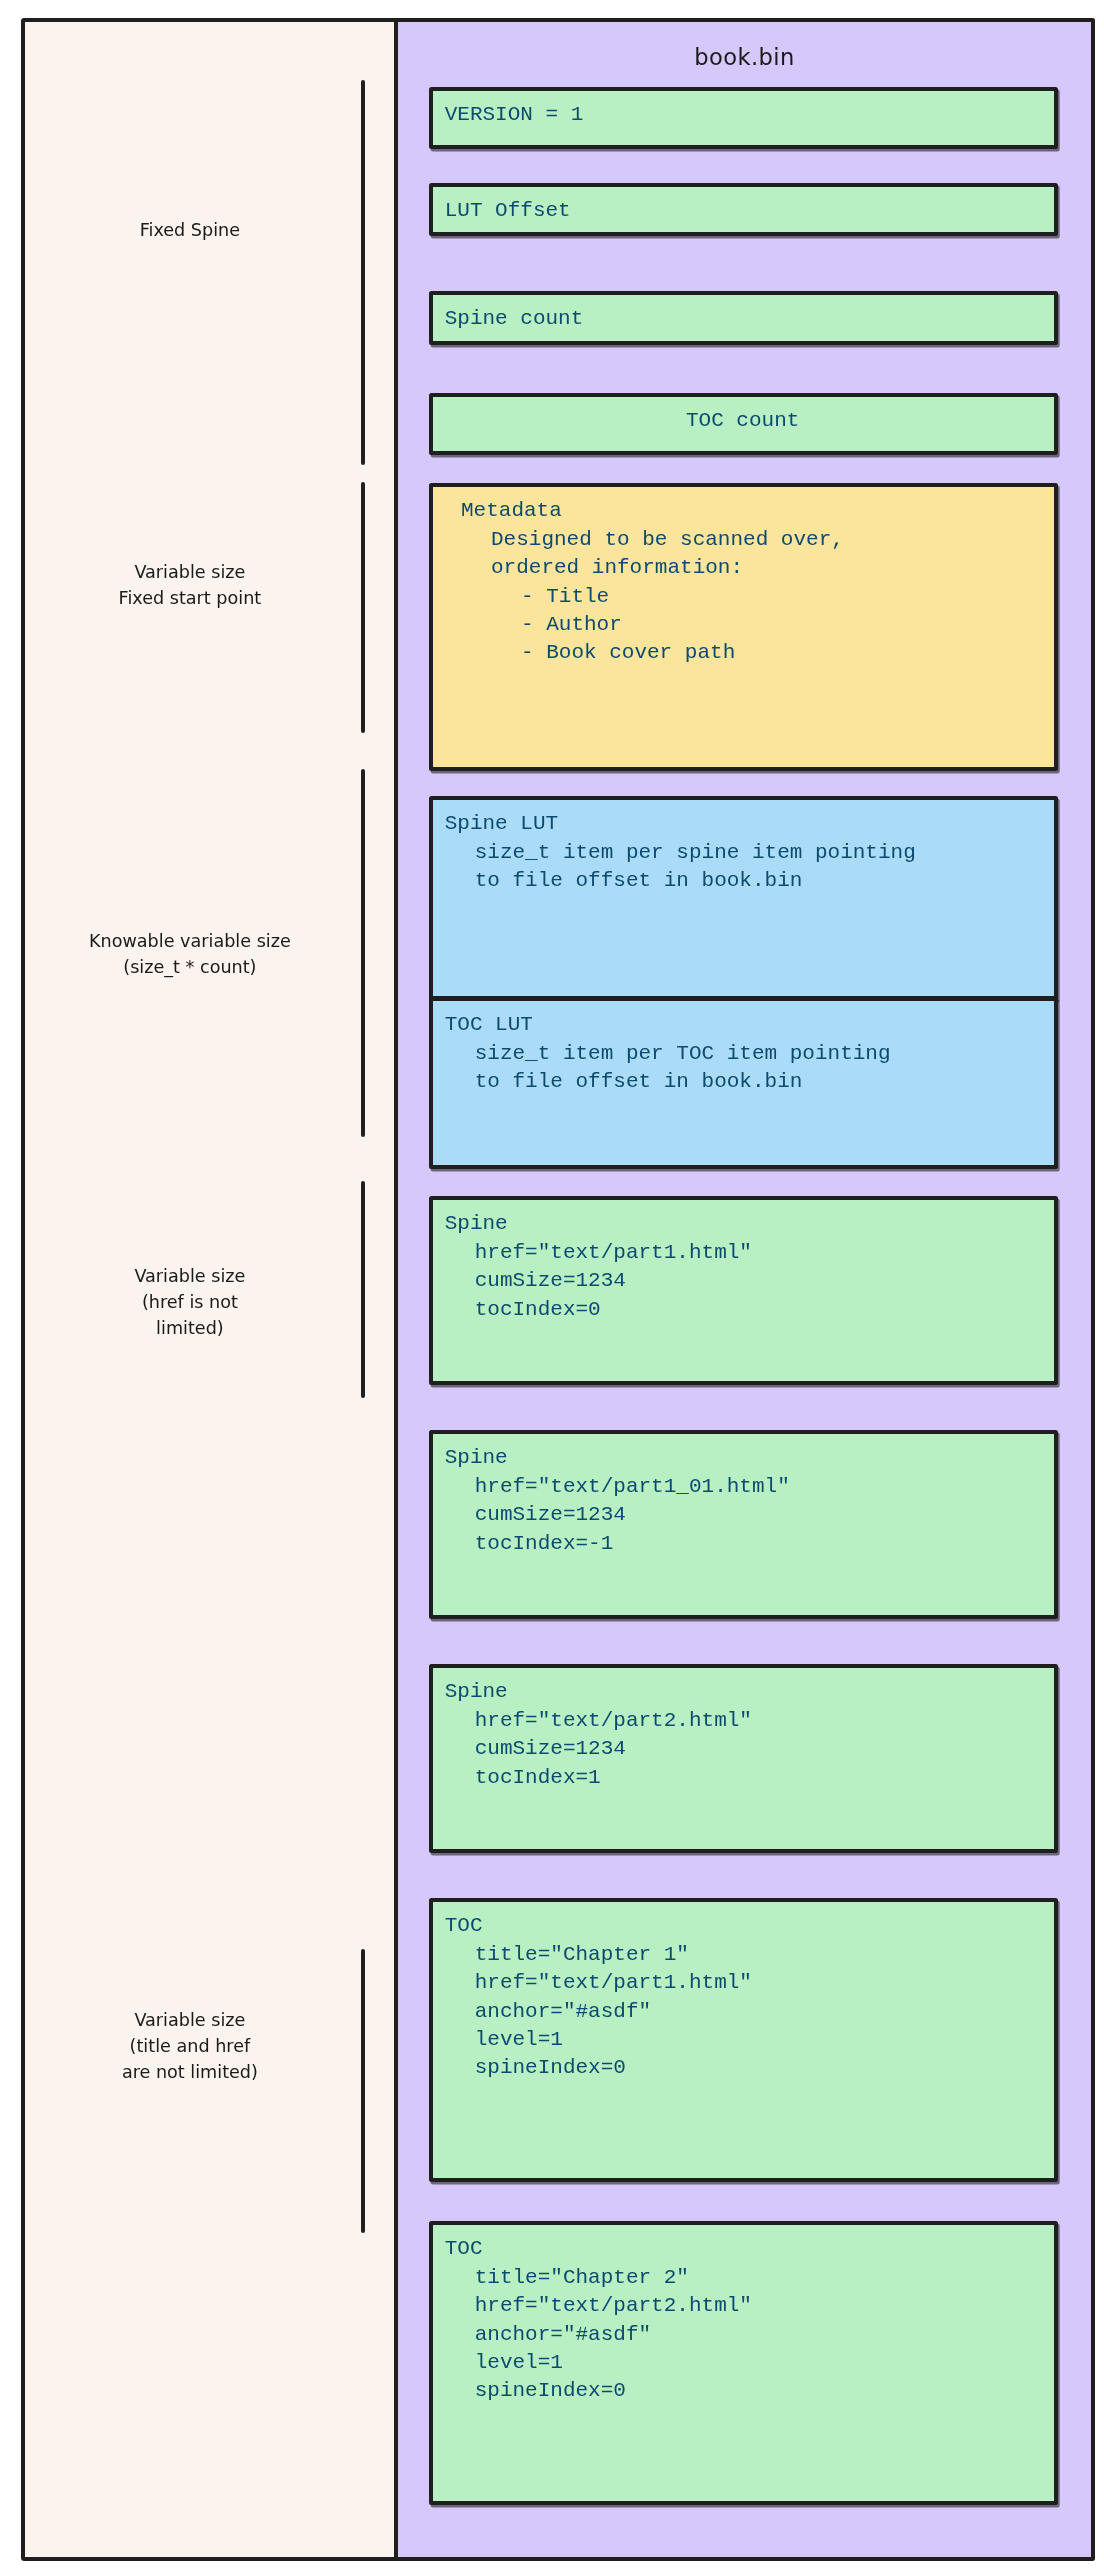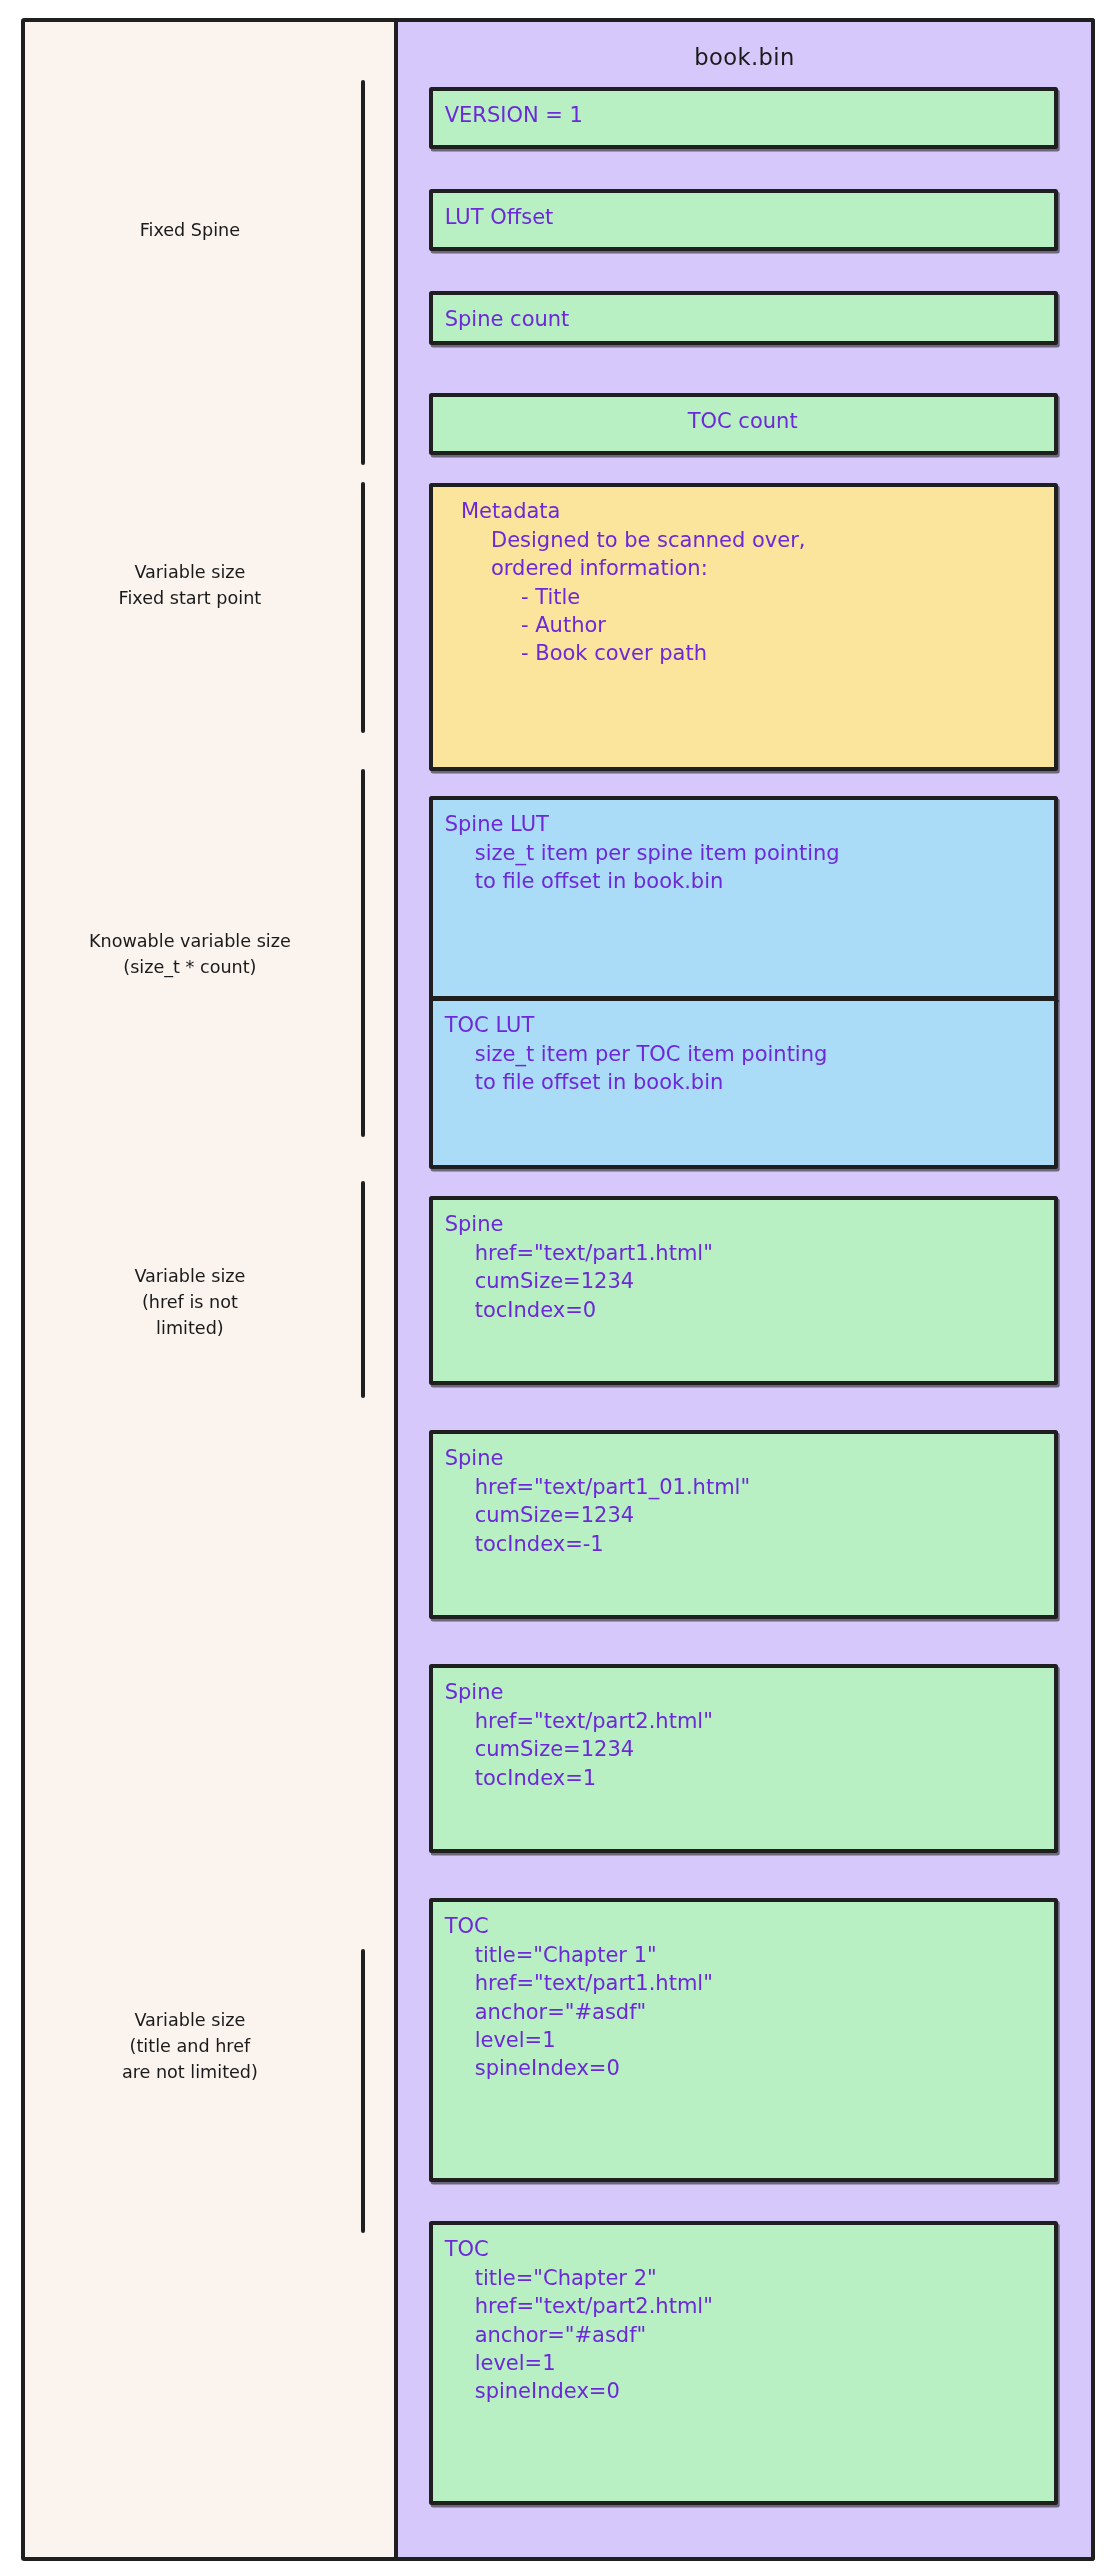--- a/index.html
+++ b/index.html
@@ -80,22 +80,23 @@
   .seg {
     position: absolute;
     left: 35px;
     width: 629px;
     box-sizing: border-box;
     border: 4.2px solid #1f1f1f;
     border-radius: 2.5px;
     padding: 10px 13.4px 10px 11.7px;
     font-size: 21px;
     line-height: 28.4px;
-    color: #6d28d9;
+    color: #0c4a6e;
     box-shadow: 1.7px 2.5px 0 rgba(20,20,20,0.55);
+    font-family: Liberation Mono, monospace;
   }
   .seg .line { white-space: pre; }
   .seg .head { margin-left: 0; }
   .seg .indent1 { padding-left: 30px; }
   .seg .indent2 { padding-left: 60px; }
 
   .green  { background: #b8f0c4; }
   .yellow { background: #fbe49c; }
   .blue   { background: #aadcf8; }
 </style>
@@ -141,21 +142,21 @@
     <div>(title and href</div>
     <div>are not limited)</div>
   </div>
 
   <div class="file-column" style="border:none;background:transparent;">
 
     <div class="seg green" style="top:69px;height:62px;">
       <div class="line head">VERSION = 1</div>
     </div>
 
-    <div class="seg green" style="top:171px;height:62px;">
+    <div class="seg green" style="top:165px;height:53px;">
       <div class="line head">LUT Offset</div>
     </div>
 
     <div class="seg green" style="top:273px;height:54px;">
       <div class="line head">Spine count</div>
     </div>
 
     <div class="seg green" style="top:375px;height:62px;text-align:center;">
       <div class="line head">TOC count</div>
     </div>

